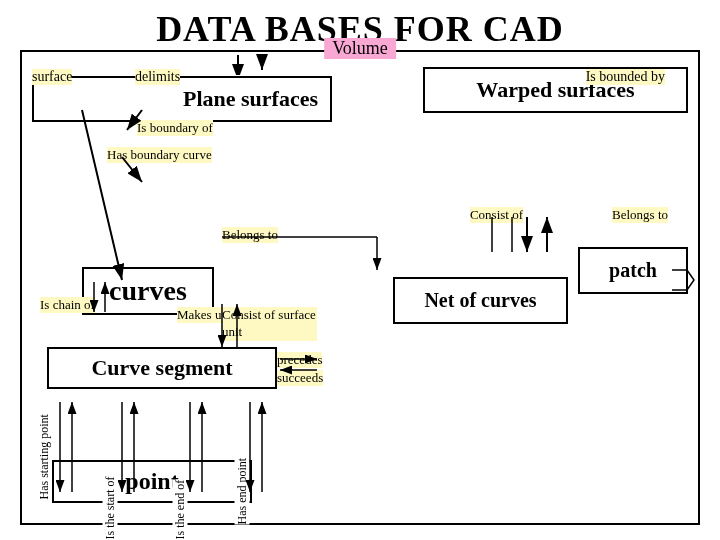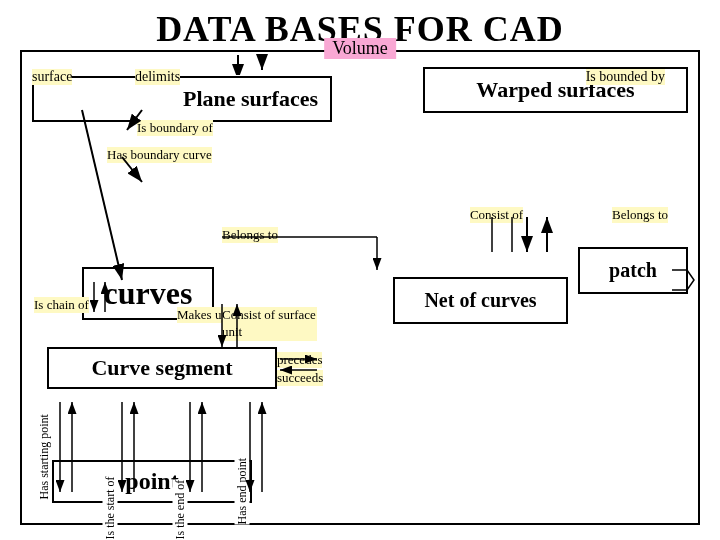--- a/index.html
+++ b/index.html
@@ -92,21 +92,21 @@
     }
 
     
     .curves-box {
       position: absolute;
       top: 215px;
       left: 60px;
       width: 132px;
       border: 2px solid black;
       padding: 6px 10px;
-      font-size: 32px;
+      font-size: 28px;
       font-weight: bold;
       text-align: center;
     }
 
     
     .curve-segment-box {
       position: absolute;
       top: 295px;
       left: 25px;
       width: 230px;
@@ -189,21 +189,21 @@
 
   <div class="point-box">
     <span>point</span>
   </div>
 
   <span class="label" style="top:68px; left:115px;">Is boundary of</span>
   <span class="label" style="top:95px; left:85px;">Has boundary curve</span>
   <span class="label" style="top:175px; left:200px;">Belongs to</span>
   <span class="label" style="top:155px; right:175px;">Consist of</span>
   <span class="label" style="top:155px; right:30px;">Belongs to</span>
-  <span class="label" style="top:245px; left:12px;text-align:right;">Is chain of</span>
+  <span class="label" style="top:245px; left:18px;text-align:right;">Is chain of</span>
   <span class="label" style="top:255px; left:155px;">Makes up</span>
   <span class="label" style="top:255px; left:200px; width:95px; line-height:1.3;">Consist of surface unit</span>
   <span class="label" style="top:300px; left:255px;">precedes</span>
   <span class="label" style="top:318px; left:255px;">succeeds</span>
 
   <span class="rotated-label" style="top:380px; left:22px; transform: rotate(-90deg) translateX(-60px); transform-origin: left center; font-size:12px;">Has starting point</span>
   <span class="rotated-label" style="top:430px; left:88px; transform: rotate(-90deg) translateX(-50px); transform-origin: left center; font-size:12px;">Is the start of</span>
   <span class="rotated-label" style="top:430px; left:158px; transform: rotate(-90deg) translateX(-50px); transform-origin: left center; font-size:12px;">Is the end of</span>
   <span class="rotated-label" style="top:415px; left:220px; transform: rotate(-90deg) translateX(-50px); transform-origin: left center; font-size:12px;">Has end point</span>
 

